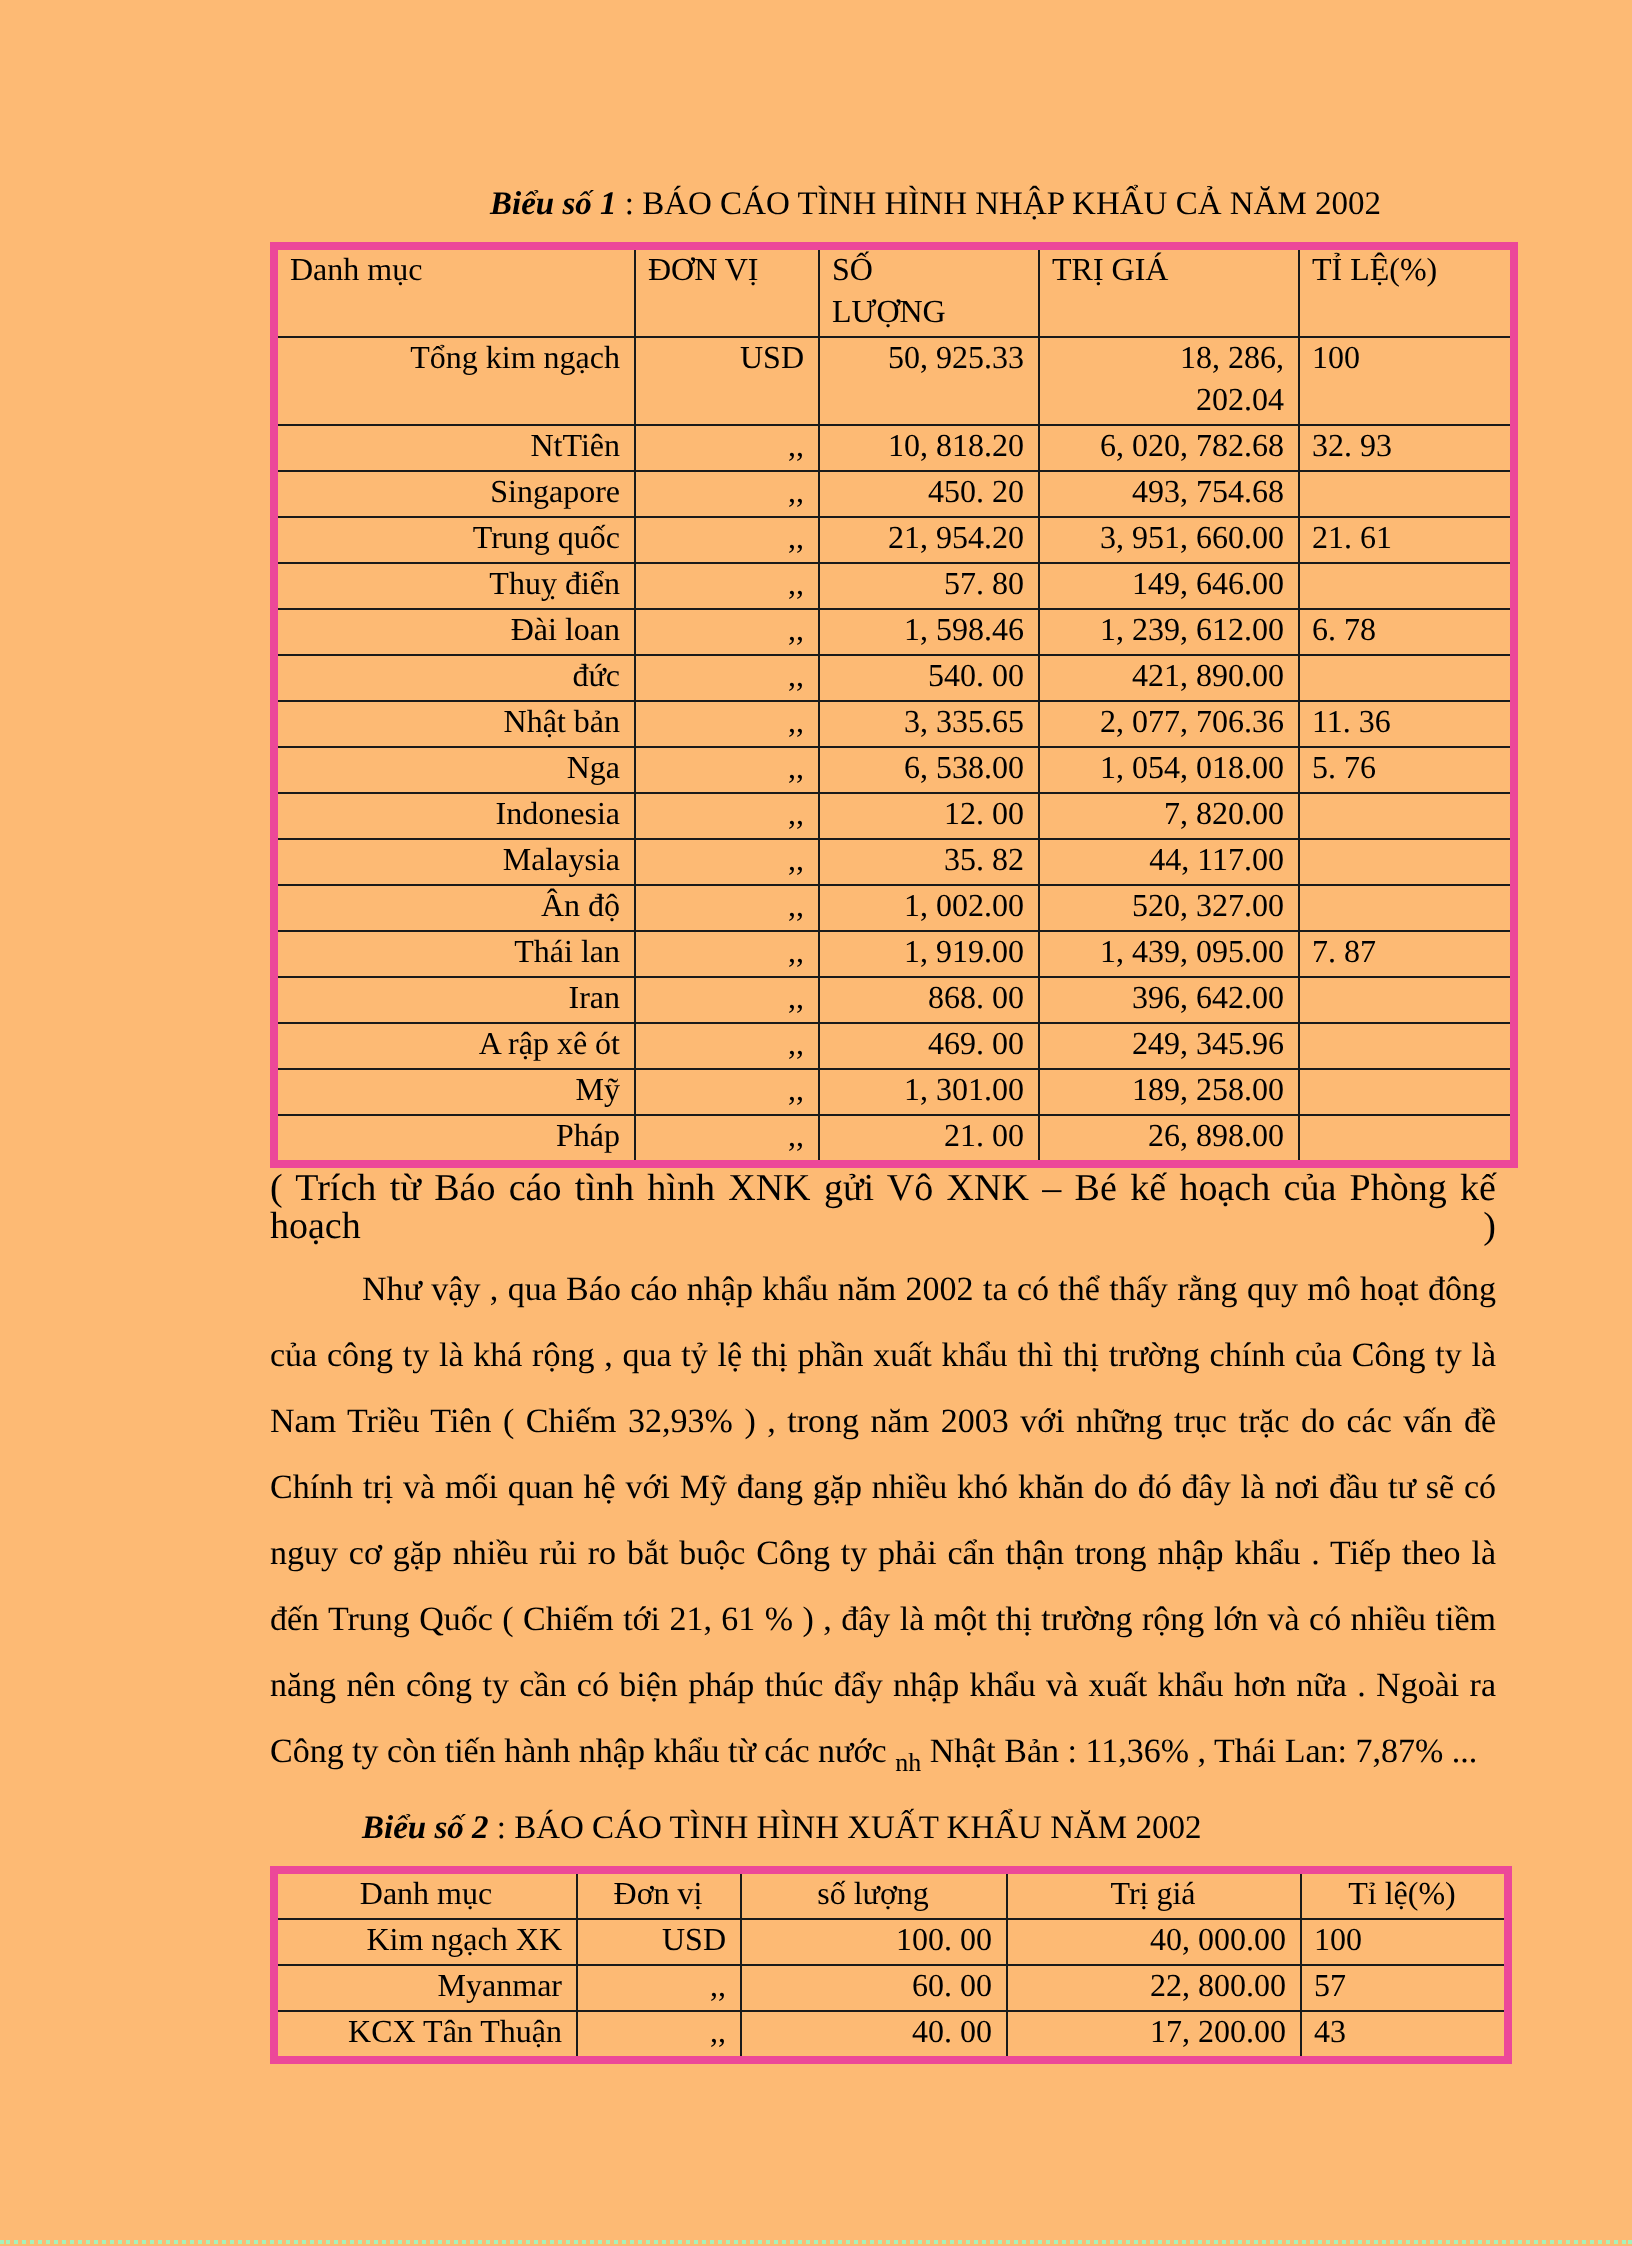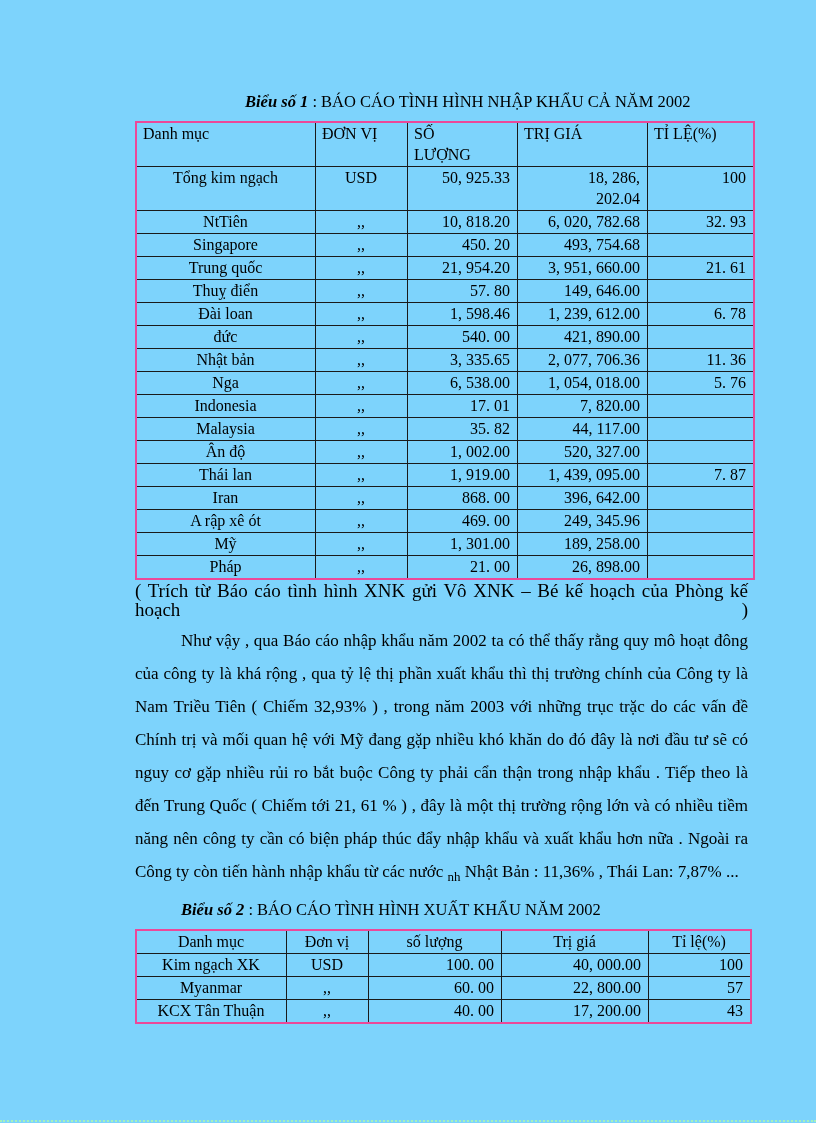--- a/index.html
+++ b/index.html
@@ -4,21 +4,21 @@
 <style>
   html, body {
     margin: 0;
     padding: 0;
     background: #ffffff;
   }
   .page {
     position: relative;
     width: 816px;
     height: 1123px;
-    background: #7dd3fc;
+    background: #fdba74;
     overflow: hidden;
     font-family: "Liberation Serif", "DejaVu Serif", serif;
     color: #000000;
   }
   .content {
     position: absolute;
     left: 135px;
     top: 92px;
     width: 613px;
   }
@@ -32,21 +32,21 @@
     font-weight: bold;
     font-style: italic;
   }
   .title.t1 { padding-left: 110px; margin-bottom: 9px; }
   .title.t2 { padding-left: 46px;  margin-bottom: 9px; margin-top: 3px; }
 
   table.tbl {
     border-collapse: collapse;
     table-layout: fixed;
     width: 613px;
-    border: 2px solid #ec4899;
+    border: 4px solid #ec4899;
   }
   table.tbl th, table.tbl td {
     border: 1px solid #1a1a1a;
     font-size: 16px;
     font-weight: normal;
     line-height: 21px;
     vertical-align: top;
     padding: 0px 7px 1px 6px;
     white-space: pre-line;
     overflow: hidden;
@@ -61,23 +61,23 @@
   
   .tbl2 th:nth-child(1), .tbl2 td:nth-child(1) { width: 136px; }
   .tbl2 th:nth-child(2), .tbl2 td:nth-child(2) { width: 68px; }
   .tbl2 th:nth-child(3), .tbl2 td:nth-child(3) { width: 119px; }
   .tbl2 th:nth-child(4), .tbl2 td:nth-child(4) { width: 133px; }
   .tbl2 th:nth-child(5), .tbl2 td:nth-child(5) { width: 88px; }
   .tbl2 th { text-align: center; }
   
   table.tbl td:nth-child(3),
   table.tbl td:nth-child(4) { text-align: right; }
-  table.tbl td:nth-child(5) { text-align: right; }
+  table.tbl td:nth-child(5) { text-align: left; }
   table.tbl td:nth-child(1),
-  table.tbl td:nth-child(2) { text-align: center; }
+  table.tbl td:nth-child(2) { text-align: right; }
 
   .note {
     font-size: 19px;
     line-height: 19px;
     margin: 1px 0 5px 0;
     text-align: justify;
     text-align-last: justify;
   }
   .para {
     font-size: 17px;
@@ -178,21 +178,21 @@
           <tr>
             <td>Nga</td>
             <td>,,</td>
             <td>6, 538.00</td>
             <td>1, 054, 018.00</td>
             <td>5. 76</td>
           </tr>
           <tr>
             <td>Indonesia</td>
             <td>,,</td>
-            <td>17. 01</td>
+            <td>12. 00</td>
             <td>7, 820.00</td>
             <td></td>
           </tr>
           <tr>
             <td>Malaysia</td>
             <td>,,</td>
             <td>35. 82</td>
             <td>44, 117.00</td>
             <td></td>
           </tr>

